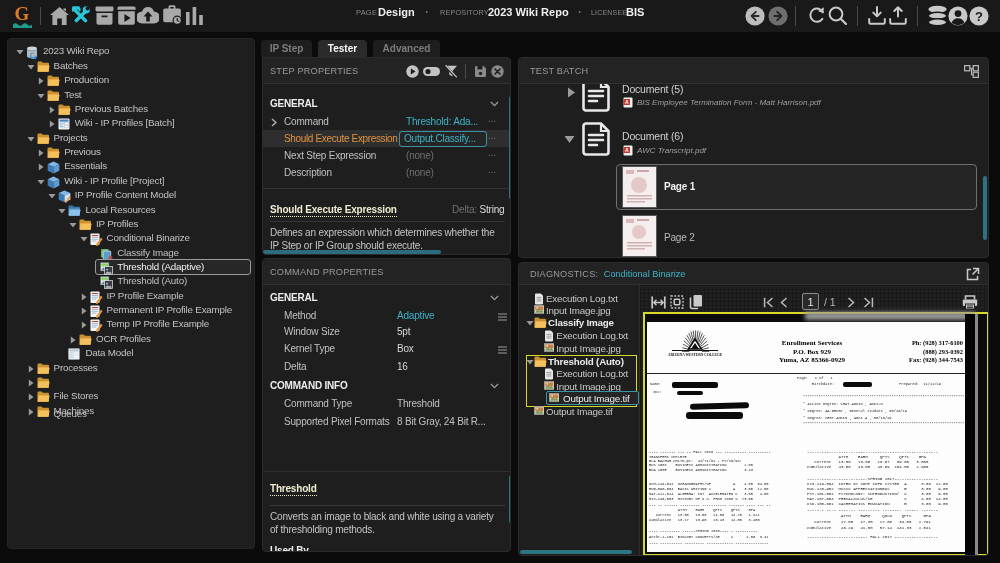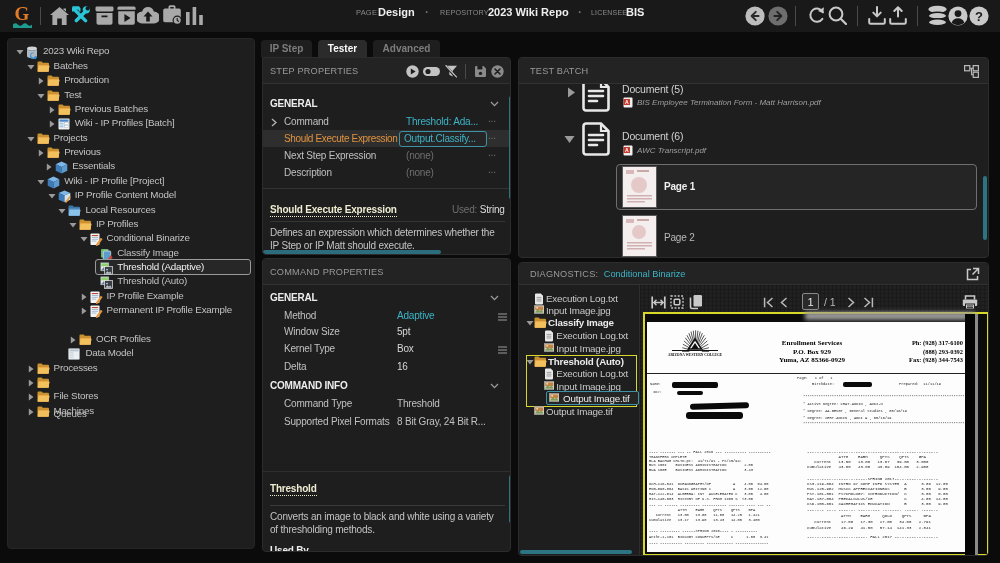--- a/index.html
+++ b/index.html
@@ -237,21 +237,21 @@
         </svg>
         <div class="abs" style="left:40.2px;top:1px;">
           <svg width="13" height="11" viewBox="0 0 13 11">
             <path d="M0.5 1.5 A1 1 0 0 1 1.5 0.5 L4.6 0.5 L5.8 1.8 L11 1.8 A1 1 0 0 1 12 2.8 L12 3.6 L0.5 3.6 Z" fill="#c8922f"></path>
             <path d="M0.5 10 L0.5 3.2 L12 3.2 L12 10 A0.8 0.8 0 0 1 11.2 10.8 L1.3 10.8 A0.8 0.8 0 0 1 0.5 10 Z" fill="#e8a33d"></path>
             <path d="M1.6 4.8 L12.6 4.8 L11.4 10.8 L0.6 10.8 Z" fill="#f3c05e"></path>
           </svg>
         </div>
         <div class="abs" style="left:57.2px;top:0px;">Previous</div>
       </div>
-    <div class="trow" style="left:8px;top:122.4px;width:248px;">
+    <div class="trow" style="left:0;top:122.4px;width:248px;">
         <svg class="abs" style="left:31.2px;top:3px;" width="6" height="8" viewBox="0 0 6 8">
           <path d="M0.8 0.5 L0.8 7.5 L5.5 4 Z" fill="#9a9a9a"></path>
         </svg>
         <div class="abs" style="left:40.2px;top:1px;">
           <svg width="13" height="13" viewBox="0 0 13 13">
             <path d="M6.5 0.5 L12.3 3.2 L6.5 5.9 L0.7 3.2 Z" fill="#7db8e8"></path>
             <path d="M0.7 3.2 L6.5 5.9 L6.5 12.5 L0.7 9.8 Z" fill="#3e7cb8"></path>
             <path d="M12.3 3.2 L6.5 5.9 L6.5 12.5 L12.3 9.8 Z" fill="#5b9bd0"></path>
           </svg>
         </div>
@@ -387,20 +387,36 @@
           <svg width="13" height="13" viewBox="0 0 13 13">
             <rect x="0.5" y="0.5" width="9" height="11.5" rx="0.8" fill="#f4f4f4"></rect>
             <rect x="1.8" y="2" width="6.4" height="1.1" fill="#b84a3a"></rect>
             <rect x="1.8" y="4" width="6.4" height="0.9" fill="#9ab6d0"></rect>
             <rect x="1.8" y="5.8" width="6.4" height="0.9" fill="#9ab6d0"></rect>
             <rect x="1.8" y="7.6" width="4.5" height="0.9" fill="#9ab6d0"></rect>
             <path d="M6.2 11.2 L10.8 4.8 L12.6 6.1 L8 12.4 L5.8 12.9 Z" fill="#e8973a"></path>
           </svg>
         </div>
         <div class="abs" style="left:99.6px;top:0px;">Permanent IP Profile Example</div>
+      </div>
+    <div class="trow" style="left:0;top:280.4px;width:248px;">
+        <svg class="abs" style="left:73.6px;top:3px;" width="6" height="8" viewBox="0 0 6 8">
+          <path d="M0.8 0.5 L0.8 7.5 L5.5 4 Z" fill="#9a9a9a"></path>
+        </svg>
+        <div class="abs" style="left:82.6px;top:1px;">
+          <svg width="13" height="13" viewBox="0 0 13 13">
+            <rect x="0.5" y="0.5" width="9" height="11.5" rx="0.8" fill="#f4f4f4"></rect>
+            <rect x="1.8" y="2" width="6.4" height="1.1" fill="#b84a3a"></rect>
+            <rect x="1.8" y="4" width="6.4" height="0.9" fill="#9ab6d0"></rect>
+            <rect x="1.8" y="5.8" width="6.4" height="0.9" fill="#9ab6d0"></rect>
+            <rect x="1.8" y="7.6" width="4.5" height="0.9" fill="#9ab6d0"></rect>
+            <path d="M6.2 11.2 L10.8 4.8 L12.6 6.1 L8 12.4 L5.8 12.9 Z" fill="#e8973a"></path>
+          </svg>
+        </div>
+        <div class="abs" style="left:99.6px;top:0px;">Temp IP Profile Example</div>
       </div>
     <div class="trow" style="left:0;top:294.8px;width:248px;">
         <svg class="abs" style="left:63.0px;top:3px;" width="6" height="8" viewBox="0 0 6 8">
           <path d="M0.8 0.5 L0.8 7.5 L5.5 4 Z" fill="#9a9a9a"></path>
         </svg>
         <div class="abs" style="left:72.0px;top:1px;">
           <svg width="13" height="11" viewBox="0 0 13 11">
             <path d="M0.5 1.5 A1 1 0 0 1 1.5 0.5 L4.6 0.5 L5.8 1.8 L11 1.8 A1 1 0 0 1 12 2.8 L12 3.6 L0.5 3.6 Z" fill="#c8922f"></path>
             <path d="M0.5 10 L0.5 3.2 L12 3.2 L12 10 A0.8 0.8 0 0 1 11.2 10.8 L1.3 10.8 A0.8 0.8 0 0 1 0.5 10 Z" fill="#e8a33d"></path>
             <path d="M1.6 4.8 L12.6 4.8 L11.4 10.8 L0.6 10.8 Z" fill="#f3c05e"></path>
@@ -527,24 +543,24 @@
     <div class="prow dim" style="left:225px;top:71.5px;">...</div>
     <div class="prow" style="left:21px;top:92px;">Next Step Expression</div>
     <div class="prow dim" style="left:143px;top:92px;">(none)</div>
     <div class="prow dim" style="left:225px;top:89px;">...</div>
     <div class="prow" style="left:21px;top:109px;">Description</div>
     <div class="prow dim" style="left:143px;top:109px;">(none)</div>
     <div class="prow dim" style="left:225px;top:106px;">...</div>
     <div class="abs" style="left:0px;top:130px;width:249px;height:1px;background:#333;"></div>
 
     <div class="prow" style="left:7px;top:146px;font-weight:bold;color:#efecd2;border-bottom:1px dotted #efecd2;padding-bottom:1px;">Should Execute Expression</div>
-    <div class="prow" style="left:189px;top:146px;"><span class="dim">Used:</span> <span style="color:#dcdcdc;">String</span></div>
+    <div class="prow" style="left:189px;top:146px;"><span class="dim">Delta:</span> <span style="color:#dcdcdc;">String</span></div>
     <div class="abs" style="left:7px;top:162.5px;width:235px;height:1px;background:#343434;"></div>
     <div class="prow" style="left:7px;top:169px;color:#c4c4c4;">Defines an expression which determines whether the</div>
-    <div class="prow" style="left:7px;top:182px;color:#c4c4c4;"><span style="border-bottom:1px dotted #c4c4c4;">IP Step</span> or <span style="border-bottom:1px dotted #c4c4c4;">IP Matt</span> should execute.</div>
+    <div class="prow" style="left:7px;top:182px;color:#c4c4c4;"><span style="border-bottom:1px dotted #c4c4c4;">IP Step</span> or <span style="border-bottom:1px dotted #c4c4c4;">IP Group</span> should execute.</div>
 
     <div class="abs" style="left:0px;top:192px;width:178px;height:4px;background:#2b6d7c;border-radius:2px;"></div>
     <div class="abs" style="left:246px;top:38px;width:3.5px;height:103px;background:#2d7483;border-radius:2px;"></div>
   </div>
 
   <div class="panel" id="card2" style="left:262px; top:258px; width:249px; height:294px;">
     <div class="phead" style="padding-left:7px;">COMMAND PROPERTIES</div>
     <div class="prow" style="left:7px;top:33px;font-weight:bold;color:#ededed;">GENERAL</div>
     <svg class="abs" style="left:227px;top:36px;" width="9" height="6" viewBox="0 0 9 6">
         <path d="M1 1 L4.5 4.6 L8 1" stroke="#9a9a9a" stroke-width="1.3" fill="none"></path>

